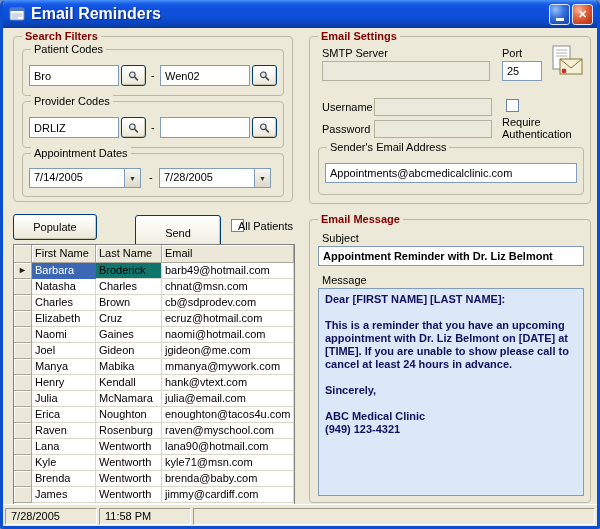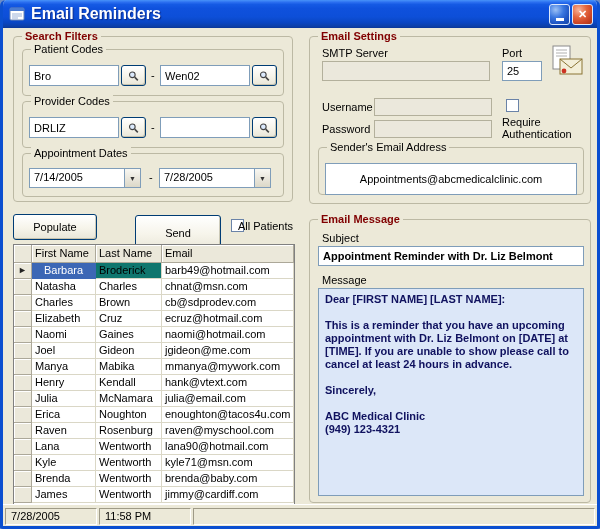--- a/index.html
+++ b/index.html
@@ -168,21 +168,21 @@
     </div>
 
     <button class="btn" style="left:10px;top:186px;width:84px;height:26px;">Populate</button>
     <button class="btn" style="left:132px;top:187px;width:86px;height:36px;">Send</button>
     <span class="checkbox" style="left:228px;top:191px;"></span>
     <span class="label" style="left:235px;top:192px;">All Patients</span>
 
     <div class="grid" style="left:10px;top:216px;width:282px;height:262px;">
       <div id="grid-header" class="grow header"><div class="gc gh" style="width: 18px;"></div><div class="gc gh" style="width: 64px;">First Name</div><div class="gc gh" style="width: 66px;">Last Name</div><div class="gc gh" style="width: 132px;">Email</div></div>
       <div id="grid-body">
-          <div class="grow"><div class="gc grh16" style="width: 18px;">►</div><div class="gc sel0" style="width: 64px; text-align: center;">Barbara</div><div class="gc sel1" style="width: 66px;">Broderick</div><div class="gc" style="width: 132px;">barb49@hotmail.com</div></div>
+          <div class="grow"><div class="gc grh16" style="width: 18px;">►</div><div class="gc sel0" style="width: 64px;">Barbara</div><div class="gc sel1" style="width: 66px;">Broderick</div><div class="gc" style="width: 132px;">barb49@hotmail.com</div></div>
           <div class="grow"><div class="gc grh16" style="width: 18px;"></div><div class="gc" style="width: 64px;">Natasha</div><div class="gc" style="width: 66px;">Charles</div><div class="gc" style="width: 132px;">chnat@msn.com</div></div>
           <div class="grow"><div class="gc grh16" style="width: 18px;"></div><div class="gc" style="width: 64px;">Charles</div><div class="gc" style="width: 66px;">Brown</div><div class="gc" style="width: 132px;">cb@sdprodev.com</div></div>
           <div class="grow"><div class="gc grh16" style="width: 18px;"></div><div class="gc" style="width: 64px;">Elizabeth</div><div class="gc" style="width: 66px;">Cruz</div><div class="gc" style="width: 132px;">ecruz@hotmail.com</div></div>
           <div class="grow"><div class="gc grh16" style="width: 18px;"></div><div class="gc" style="width: 64px;">Naomi</div><div class="gc" style="width: 66px;">Gaines</div><div class="gc" style="width: 132px;">naomi@hotmail.com</div></div>
           <div class="grow"><div class="gc grh16" style="width: 18px;"></div><div class="gc" style="width: 64px;">Joel</div><div class="gc" style="width: 66px;">Gideon</div><div class="gc" style="width: 132px;">jgideon@me.com</div></div>
           <div class="grow"><div class="gc grh16" style="width: 18px;"></div><div class="gc" style="width: 64px;">Manya</div><div class="gc" style="width: 66px;">Mabika</div><div class="gc" style="width: 132px;">mmanya@mywork.com</div></div>
           <div class="grow"><div class="gc grh16" style="width: 18px;"></div><div class="gc" style="width: 64px;">Henry</div><div class="gc" style="width: 66px;">Kendall</div><div class="gc" style="width: 132px;">hank@vtext.com</div></div>
           <div class="grow"><div class="gc grh16" style="width: 18px;"></div><div class="gc" style="width: 64px;">Julia</div><div class="gc" style="width: 66px;">McNamara</div><div class="gc" style="width: 132px;">julia@email.com</div></div>
           <div class="grow"><div class="gc grh16" style="width: 18px;"></div><div class="gc" style="width: 64px;">Erica</div><div class="gc" style="width: 66px;">Noughton</div><div class="gc" style="width: 132px;">enoughton@tacos4u.com</div></div>
           <div class="grow"><div class="gc grh16" style="width: 18px;"></div><div class="gc" style="width: 64px;">Raven</div><div class="gc" style="width: 66px;">Rosenburg</div><div class="gc" style="width: 132px;">raven@myschool.com</div></div>
@@ -218,21 +218,21 @@
       <input class="tb disabled" style="left: 64px; top: 61px; width: 118px; height: 18px;" readonly="" value="">
 
       <span class="label" style="left:12px;top:86px;">Password</span>
       <input class="tb disabled" style="left: 64px; top: 83px; width: 118px; height: 18px;" readonly="" value="">
 
       <span class="checkbox" style="left:196px;top:62px;"></span>
       <span class="label wrap" style="left:192px;top:79px;width:86px;">Require Authentication</span>
 
       <div class="groupbox" style="left:8px;top:110px;width:266px;height:48px;">
         <span class="legend">Sender's Email Address</span>
-        <input class="tb" style="left: 6px; top: 15px; width: 252px; height: 32px; text-align: center;" readonly="" value="Appointments@abcmedicalclinic.com">
+        <input class="tb" style="left: 6px; top: 15px; width: 252px; height: 20px;" readonly="" value="Appointments@abcmedicalclinic.com">
       </div>
     </div>
 
     <div class="groupbox" style="left:306px;top:191px;width:282px;height:284px;">
       <span class="legend main-legend">Email Message</span>
 
       <span class="label" style="left:12px;top:12px;">Subject</span>
       <input class="tb bold" style="left: 8px; top: 26px; width: 266px; height: 20px;" readonly="" value="Appointment Reminder with Dr. Liz Belmont">
 
       <span class="label" style="left:12px;top:54px;">Message</span>

